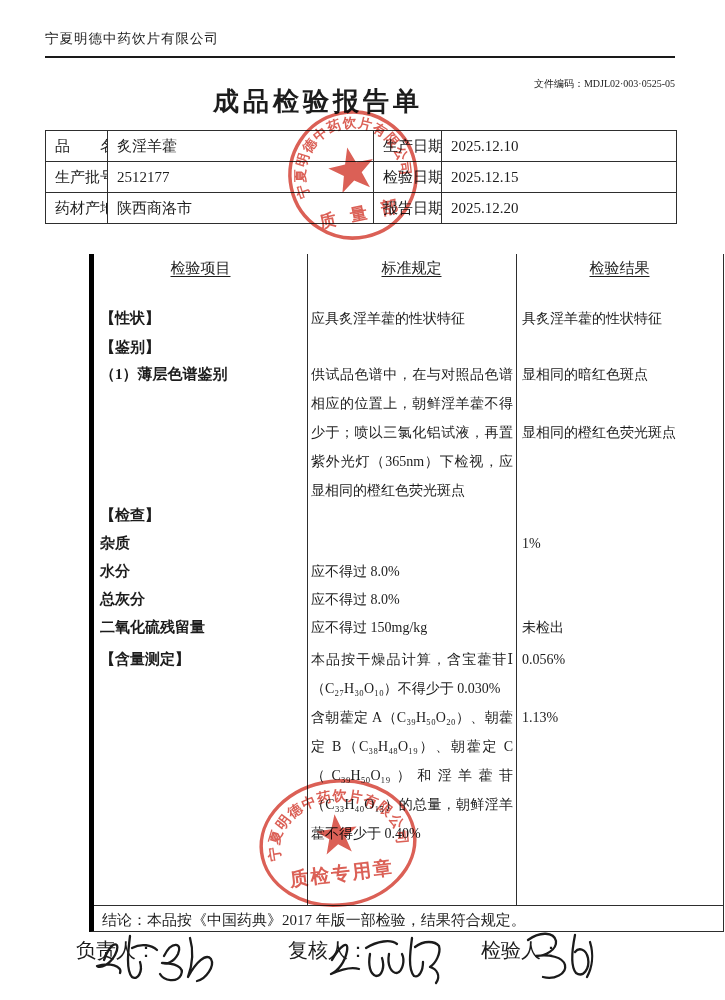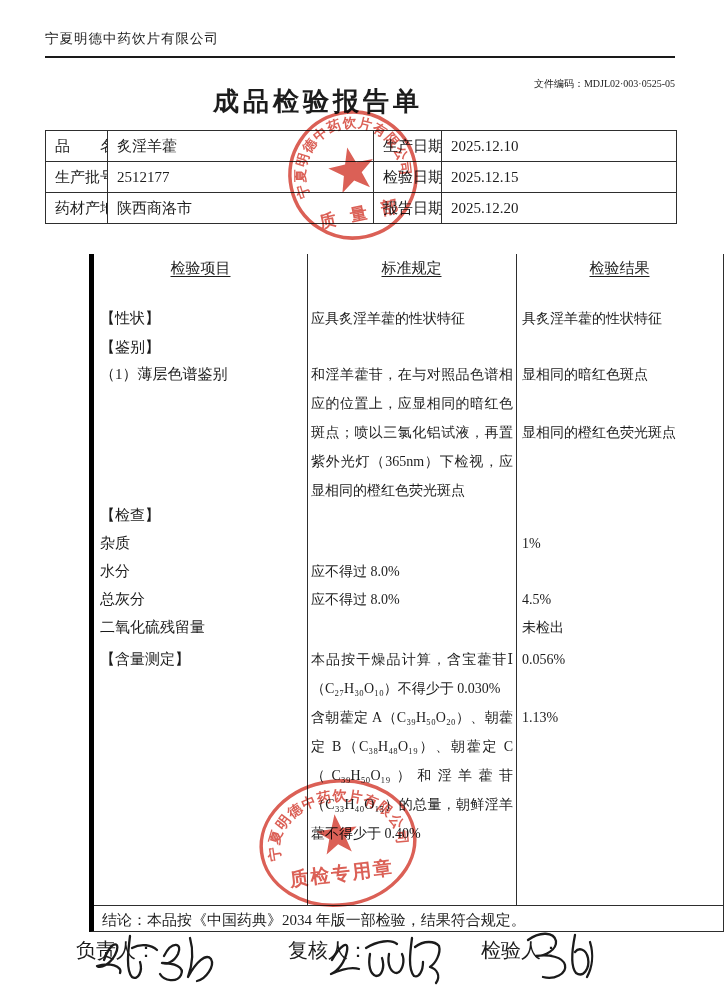--- a/index.html
+++ b/index.html
@@ -21,21 +21,21 @@
   table.info td{border:1px solid #2e2e2e;height:30px;font-size:15px;padding:0 2px 0 9px;
                 white-space:nowrap;overflow:hidden;}
   
   .main{left:45px;top:254px;width:629px;height:677px;
         border-left:5px solid #000000;border-right:1px solid #2e2e2e;border-bottom:1px solid #2e2e2e;margin-left:44px;}
   .vline{position:absolute;width:1px;top:0;height:651px;background:#2e2e2e;}
   .hline{position:absolute;left:0;top:651px;width:629px;height:1px;background:#2e2e2e;}
   .colhead{position:absolute;top:5px;text-align:center;font-size:15px;}
   .colhead span{text-decoration:underline;text-underline-offset:3px;}
   .cell{position:absolute;line-height:29px;font-size:14px;}
-  .item{left:6px;font-size:15px;white-space:nowrap;}
+  .item{left:6px;font-size:15px;white-space:nowrap;font-weight:bold;}
   .c2{left:217px;width:202px;}
   .c3{left:428px;width:196px;}
   .p{text-align:justify;}
   .concl{position:absolute;left:8px;top:653px;width:615px;font-size:15px;line-height:26px;white-space:nowrap;}
   
   .signlabel{font-size:20px;top:937px;margin-left:26px;}
   .sig{position:absolute;}
   .sig path{fill:none;stroke:#1b1b1b;stroke-width:2.3;stroke-linecap:round;stroke-linejoin:round;}
   
   .stamp{position:absolute;mix-blend-mode:multiply;opacity:.86;}
@@ -90,46 +90,46 @@
   <div class="colhead" style="left:213px;width:209px"><span>标准规定</span></div>
   <div class="colhead" style="left:422px;width:207px"><span>检验结果</span></div>
 
   <div class="cell item" style="top:50px">【性状】</div>
   <div class="cell c2" style="top:50px">应具炙淫羊藿的性状特征</div>
   <div class="cell c3" style="top:50px">具炙淫羊藿的性状特征</div>
 
   <div class="cell item" style="top:79px">【鉴别】</div>
 
   <div class="cell item" style="top:106px">（1）薄层色谱鉴别</div>
-  <div class="cell c2 p" style="top:106px">和淫羊藿苷，在与对照品色谱相应的位置上，应显相同的暗红色斑点；喷以三氯化铝试液，再置紫外光灯（365nm）下检视，应显相同的橙红色荧光斑点</div>
+  <div class="cell c2 p" style="top:106px">供试品色谱中，在与对照品色谱相应的位置上，朝鲜淫羊藿不得少于；喷以三氯化铝试液，再置紫外光灯（365nm）下检视，应显相同的橙红色荧光斑点</div>
   <div class="cell c3" style="top:164px">显相同的橙红色荧光斑点</div>
   <div class="cell c3" style="top:106px">显相同的暗红色斑点</div>
 
   <div class="cell item" style="top:247px">【检查】</div>
 
   <div class="cell item" style="top:275px">杂质</div>
   <div class="cell c3" style="top:275px">1%</div>
 
   <div class="cell item" style="top:303px">水分</div>
   <div class="cell c2" style="top:303px">应不得过 8.0%</div>
 
   <div class="cell item" style="top:331px">总灰分</div>
   <div class="cell c2" style="top:331px">应不得过 8.0%</div>
-  <div class="cell c3" style="top:331px">4.5%</div>
 
   <div class="cell item" style="top:359px">二氧化硫残留量</div>
+  <div class="cell c2" style="top:359px">应不得过 150mg/kg</div>
   <div class="cell c3" style="top:359px">未检出</div>
 
   <div class="cell item" style="top:391px">【含量测定】</div>
   <div class="cell c2 p" style="top:391px">本品按干燥品计算，含宝藿苷Ⅰ（C₂₇H₃₀O₁₀）不得少于 0.030%</div>
   <div class="cell c3" style="top:391px">0.056%</div>
   <div class="cell c2 p" style="top:449px">含朝藿定 A（C₃₉H₅₀O₂₀）、朝藿定 B（C₃₈H₄₈O₁₉）、朝藿定 C（C₃₉H₅₀O₁₉）和淫羊藿苷（C₃₃H₄₀O₁₅）的总量，朝鲜淫羊藿不得少于 0.40%</div>
   <div class="cell c3" style="top:449px">1.13%</div>
 
-  <div class="concl">结论：本品按《中国药典》2034 年版一部检验，结果符合规定。</div>
+  <div class="concl">结论：本品按《中国药典》2017 年版一部检验，结果符合规定。</div>
 </div>
 
 <div class="abs signlabel" style="left:50px">负责人：</div>
 <div class="abs signlabel" style="left:262px">复核人：</div>
 <div class="abs signlabel" style="left:455px">检验人：</div>
 
 <svg class="sig" style="left:82px;top:922px" width="140" height="70" viewBox="0 0 140 70">
   <path d="M22,38 C30,16 40,20 33,33 C28,42 19,47 15,44 C27,40 41,44 38,51 M48,14 C46,30 44,48 50,55 C56,59 61,49 58,40 M50,26 C59,21 70,23 75,28 M82,34 C90,18 101,21 96,32 C92,40 84,43 80,41 C92,41 103,45 99,53 C95,61 82,59 78,52 M108,16 C112,30 110,44 106,55 C114,40 124,31 129,37 C133,44 124,57 115,59"></path>
 </svg>
 <svg class="sig" style="left:318px;top:918px" width="135" height="72" viewBox="0 0 135 72">

